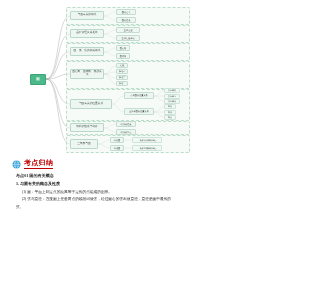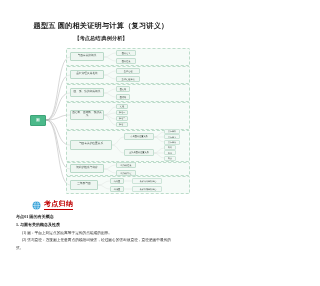--- a/index.html
+++ b/index.html
@@ -107,21 +107,21 @@
     background: rgba(238, 248, 242, 0.55);
     border-radius: 1.5px;
     box-sizing: border-box;
   }
 
   
   .section-head {
     display: flex;
     align-items: center;
     gap: 3px;
-    margin: 4px 0 0 32px;
+    margin: 4px 0 0 12px;
   }
   .globe-icon {
     width: 9px;
     height: 9px;
     flex: 0 0 auto;
   }
   .section-title {
     font-size: 7px;
     font-weight: bold;
     color: #c00000;
@@ -158,24 +158,20 @@
   }
   .kp-item.cont {
     text-indent: 0;
   }
 </style>
 </head>
 <body>
 
 <div class="page">
 
-  <div class="title-block">
-    <h1 class="doc-title">题型五 圆的相关证明与计算（复习讲义）</h1>
-    <div class="doc-subtitle">【考点总结|典例分析】</div>
-  </div>
 
   <div class="mindmap-wrap">
 
     <svg class="mindmap-svg" width="178" height="150" viewBox="0 0 178 150">
       <g fill="none" stroke="#a8a8a8" stroke-width="0.45">
 
         <path d="M34,73 C48,73 44,10 58,10"></path>
         <path d="M34,73 C48,73 44,28 58,28"></path>
         <path d="M34,73 C48,73 44,46 58,46"></path>
         <path d="M34,73 C48,73 46,68 58,68"></path>

